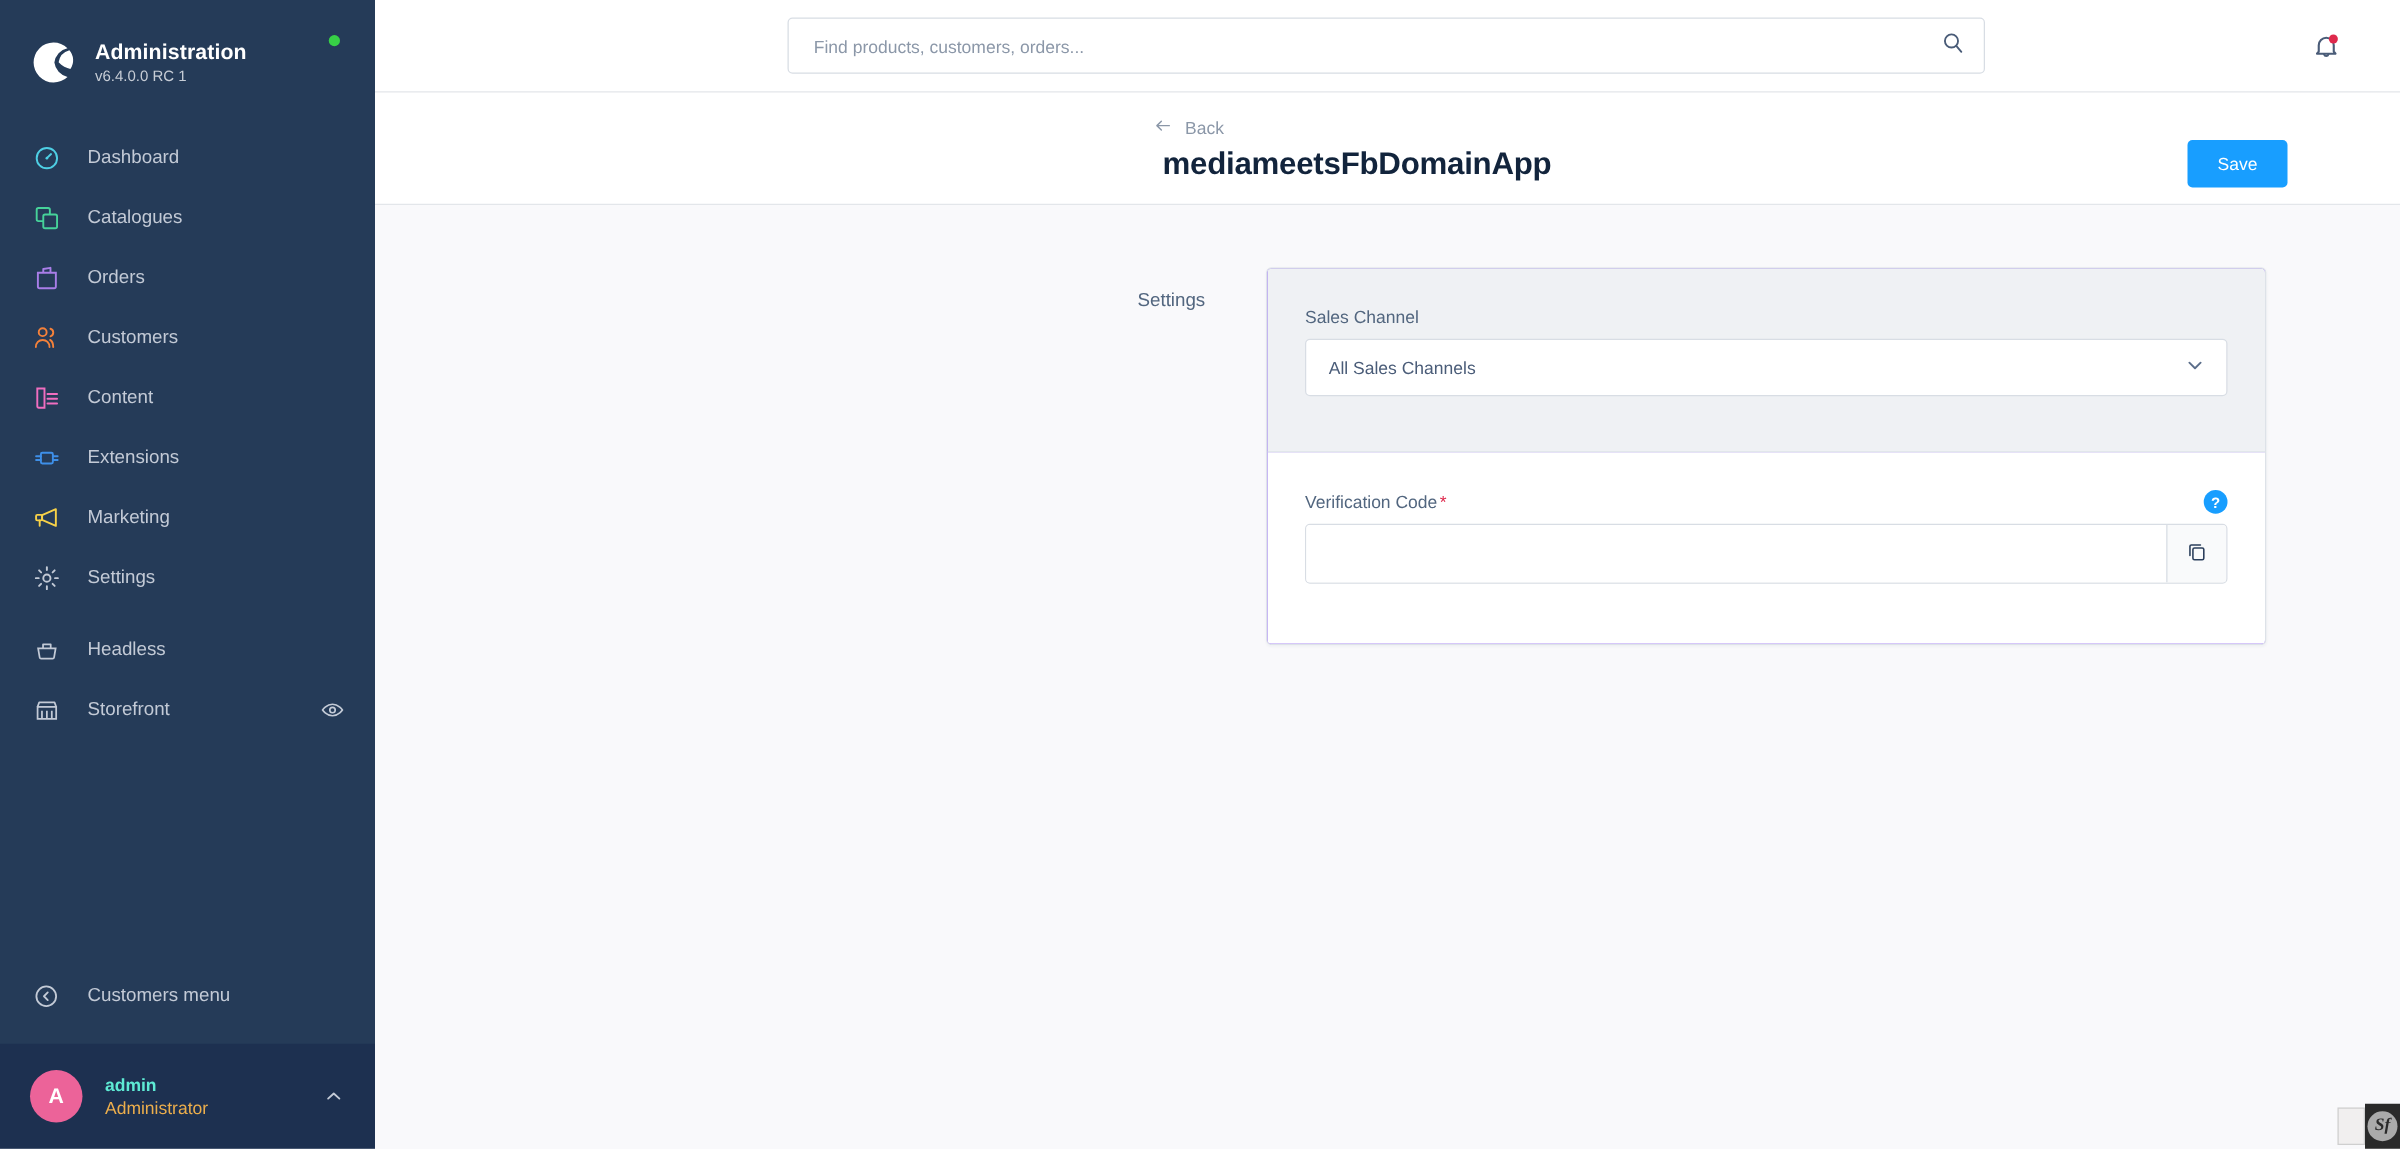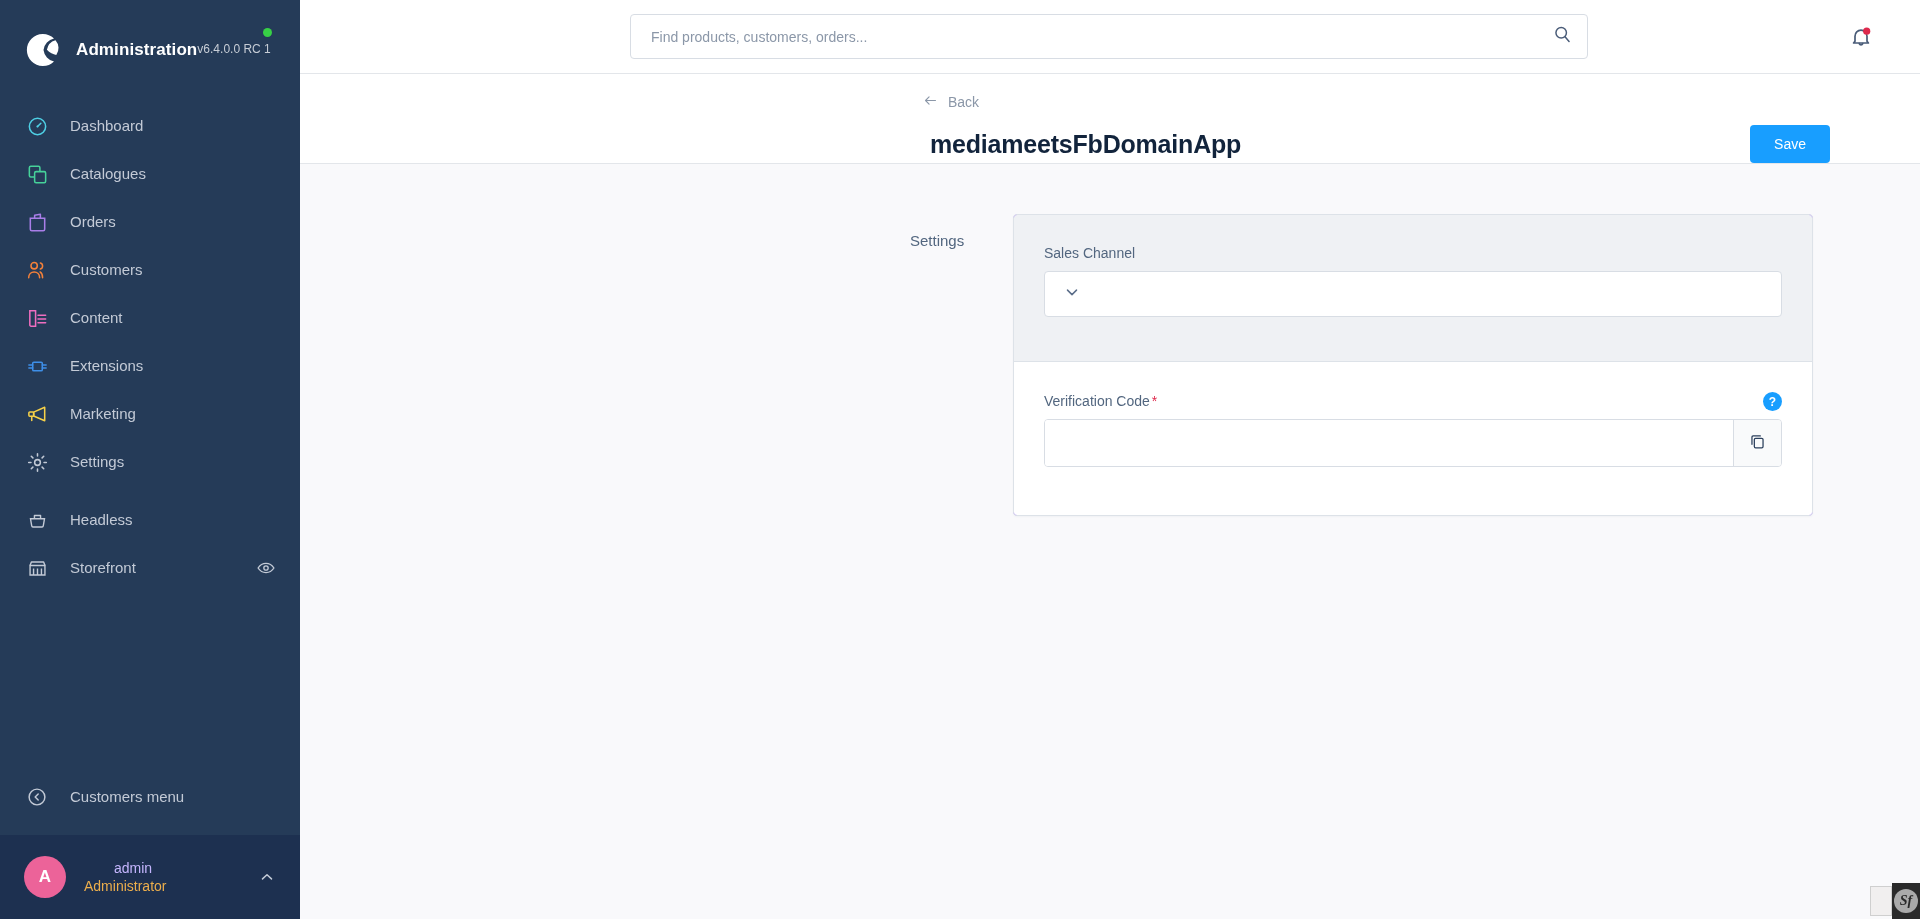--- a/index.html
+++ b/index.html
@@ -18,21 +18,21 @@
     display: flex; flex-direction: column;
     flex: 0 0 300px;
     position: relative;
   }
   .brand {
     display: flex; align-items: center;
     padding: 22px 24px 0 24px;
     position: relative; height: 78px;
   }
   .brand-logo { width: 38px; height: 38px; flex: 0 0 38px; margin-right: 14px; }
-  .brand-text { display: flex; flex-direction: row; justify-content: center; }
+  .brand-text { display: flex; flex-direction: column; justify-content: center; }
   .brand-title { color: #fff; font-size: 17px; font-weight: bold; line-height: 20px; letter-spacing: .1px; }
   .brand-version { color: #c7cdd6; font-size: 12px; line-height: 16px; margin-top: 1px; }
   .brand-dot {
     position: absolute; right: 28px; top: 28px;
     width: 9px; height: 9px; border-radius: 50%;
     background: #37d046;
   }
 
   .nav { margin-top: 24px; }
   .nav-item {
@@ -72,21 +72,21 @@
     display: flex; align-items: center;
     padding: 0 24px; cursor: pointer;
   }
   .avatar {
     width: 42px; height: 42px; border-radius: 50%;
     background: #ec6399; color: #fff;
     display: flex; align-items: center; justify-content: center;
     font-size: 17px; font-weight: bold; flex: 0 0 42px;
     margin-right: 18px;
   }
-  .user-name { color: #c4b5fd; font-size: 14px; font-weight: normal; line-height: 18px; margin-left: 30px; }
+  .user-name { color: #5eead4; font-size: 14px; font-weight: bold; line-height: 18px; }
   .user-role { color: #ecae4c; font-size: 14px; line-height: 18px; }
   .user-chev { margin-left: auto; width: 18px; height: 18px; }
 
   
   .main { flex: 1 1 auto; height: 919px; display: flex; flex-direction: column; background: #f9f9fb; }
 
   .topbar {
     height: 74px; background: #fff; border-bottom: 1px solid #e3e6ea;
     display: flex; align-items: center; position: relative; flex: 0 0 74px;
   }
@@ -109,21 +109,20 @@
     padding: 18px 0 0 0; flex: 0 0 90px;
   }
   .head-inner { padding: 0 90px 0 630px; }
   .back-link {
     display: flex; align-items: center; gap: 9px;
     color: #8b97a8; font-size: 14px; cursor: pointer;
     margin-left: -8px;
   }
   .title-row {
     display: flex; align-items: center; justify-content: space-between;
-    margin-top: 13px;
   }
   .page-title { font-size: 25px; font-weight: bold; color: #12243c; letter-spacing: -.2px; }
   .save-btn {
     background: #189eff; color: #fff; border: none; border-radius: 4px;
     font-family: "Liberation Sans", sans-serif;
     font-size: 14px; padding: 0 24px; height: 38px; cursor: pointer;
   }
 
   .content { flex: 1 1 auto; overflow: hidden; padding-top: 50px; }
   .content-row { display: flex; padding-left: 610px; }
@@ -385,20 +384,21 @@
 
     <div class="content">
       <div class="content-row">
         <div class="section-label">Settings</div>
 
         <div class="card">
 
           <div class="card-top">
             <label class="field-label">Sales Channel</label>
             <div class="select-box">
+              <span class="select-value">All Sales Channels</span>
               <span>
                 <svg viewBox="0 0 24 24" width="18" height="18" fill="none" stroke="#5b6e8a" stroke-width="2">
                   <path d="M6 9.5 12 15.5 18 9.5" stroke-linecap="round" stroke-linejoin="round"></path>
                 </svg>
               </span>
             </div>
           </div>
 
           <div class="card-bottom">
             <div class="field-head">

